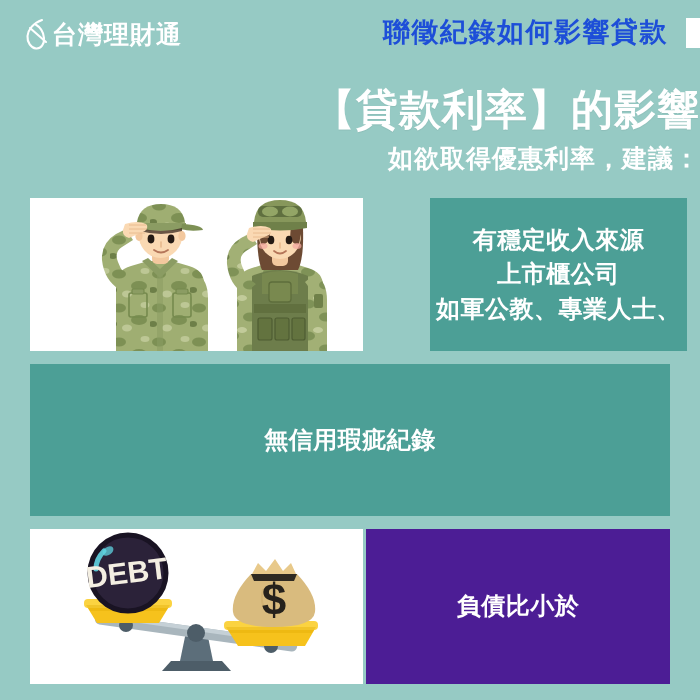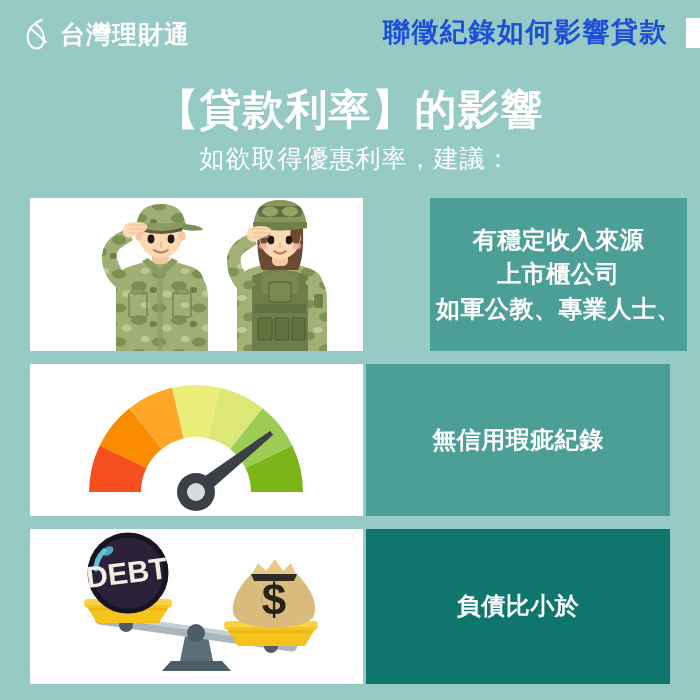--- a/index.html
+++ b/index.html
@@ -21,21 +21,20 @@
     left: 0; top: 0;
     width: 700px; height: 62px;
     display: flex;
     align-items: center;
   }
   .brand {
     position: absolute;
     left: 22px; top: 17px;
     display: flex;
     align-items: center;
-    gap: 8px;
   }
   .brand-mark {
     width: 30px; height: 34px;
     position: relative;
   }
   .brand-name {
     color: #ffffff;
     font-size: 25px;
     font-weight: bold;
     letter-spacing: 1px;
@@ -57,53 +56,53 @@
     right: 0px; top: 18px;
     width: 14px; height: 30px;
     background: #ffffff;
   }
 
   
   .title-block {
     position: absolute;
     left: 0; top: 86px;
     width: 700px;
-    text-align: center;
+    text-align: right;
   }
   .main-title {
     color: #ffffff;
     font-size: 42px;
     font-weight: bold;
     letter-spacing: 1px;
     line-height: 1.15;
     margin: 0;
     text-shadow: 0 1px 1px rgba(0,0,0,0.06);
   }
   .sub-title {
     color: #ffffff;
     font-size: 25px;
-    font-weight: normal;
+    font-weight: bold;
     letter-spacing: 1px;
     line-height: 1.2;
     margin: 9px 0 0 11px;
   }
 
   
   .rows {
     position: absolute;
     left: 30px; top: 198px;
     width: 640px;
   }
   .row {
     display: flex;
     width: 640px;
     margin-bottom: 13px;
   }
   .row-r1 { height: 153px; gap: 32px; }
-  .row-r2 { height: 152px; }
+  .row-r2 { height: 152px; flex-direction: column; }
   .row-r3 { height: 155px; }
 
   .img-panel {
     width: 333px;
     background: #ffffff;
     position: relative;
     overflow: hidden;
     flex-shrink: 0;
   }
   .gap-col { width: 3px; flex-shrink: 0; }
@@ -357,20 +356,20 @@
               <path d="M221 45 Q201 66 203 83 Q205 98 244 98 Q283 98 285 83 Q287 66 267 45 Z" fill="#d9bb7e"></path>
               <path d="M221 45 L267 45 L264 52 L224 52 Z" fill="#2f2a22"></path>
               <path d="M233 60 Q228 82 244 82" stroke="#cbab6c" stroke-width="2" fill="none" opacity="0.6"></path>
               <text x="244" y="86" text-anchor="middle" font-family="'Liberation Sans', sans-serif" font-size="44" font-weight="bold" fill="#26221c">$</text>
             </g>
           </g>
         </svg>
       </div>
     </div>
     <div class="gap-col"></div>
-    <div class="text-panel" style="background: #0f766e;">
+    <div class="text-panel" style="background: #4c1d95;">
       <div class="lines">
         <span class="ln">負債比小於</span>
       </div>
     </div>
   </div>
 
 </div>
 
 </body></html>

